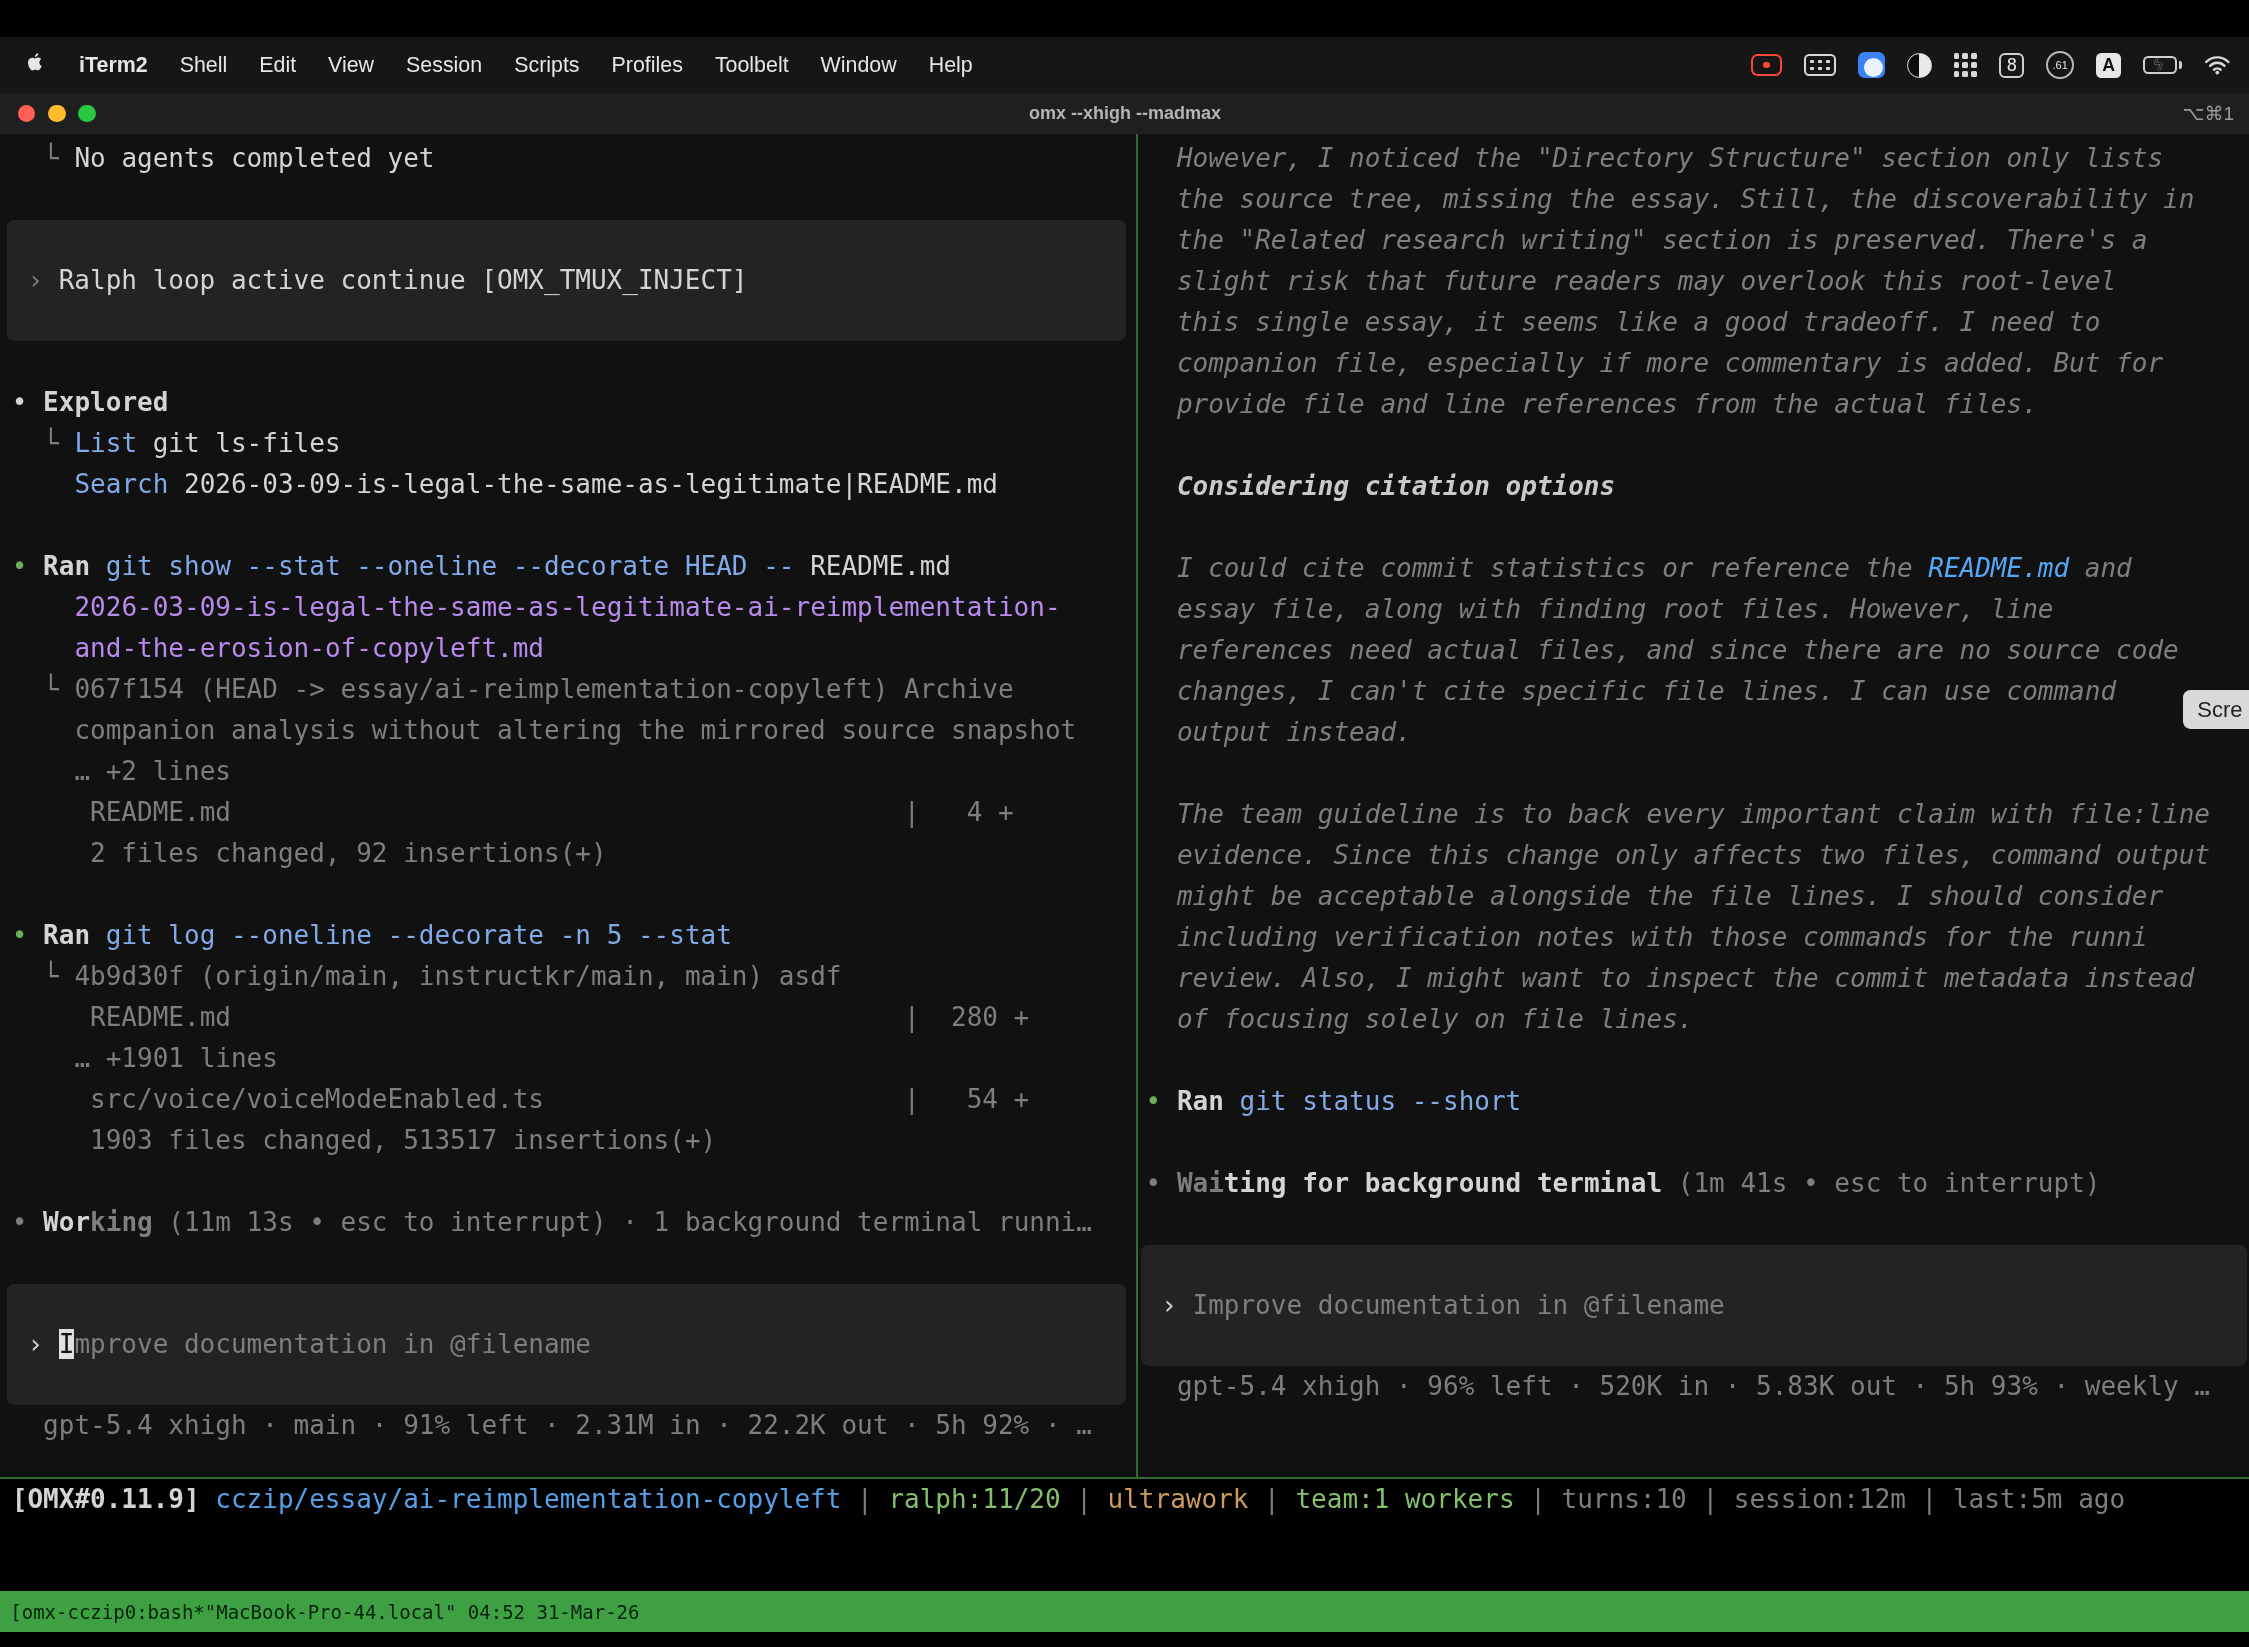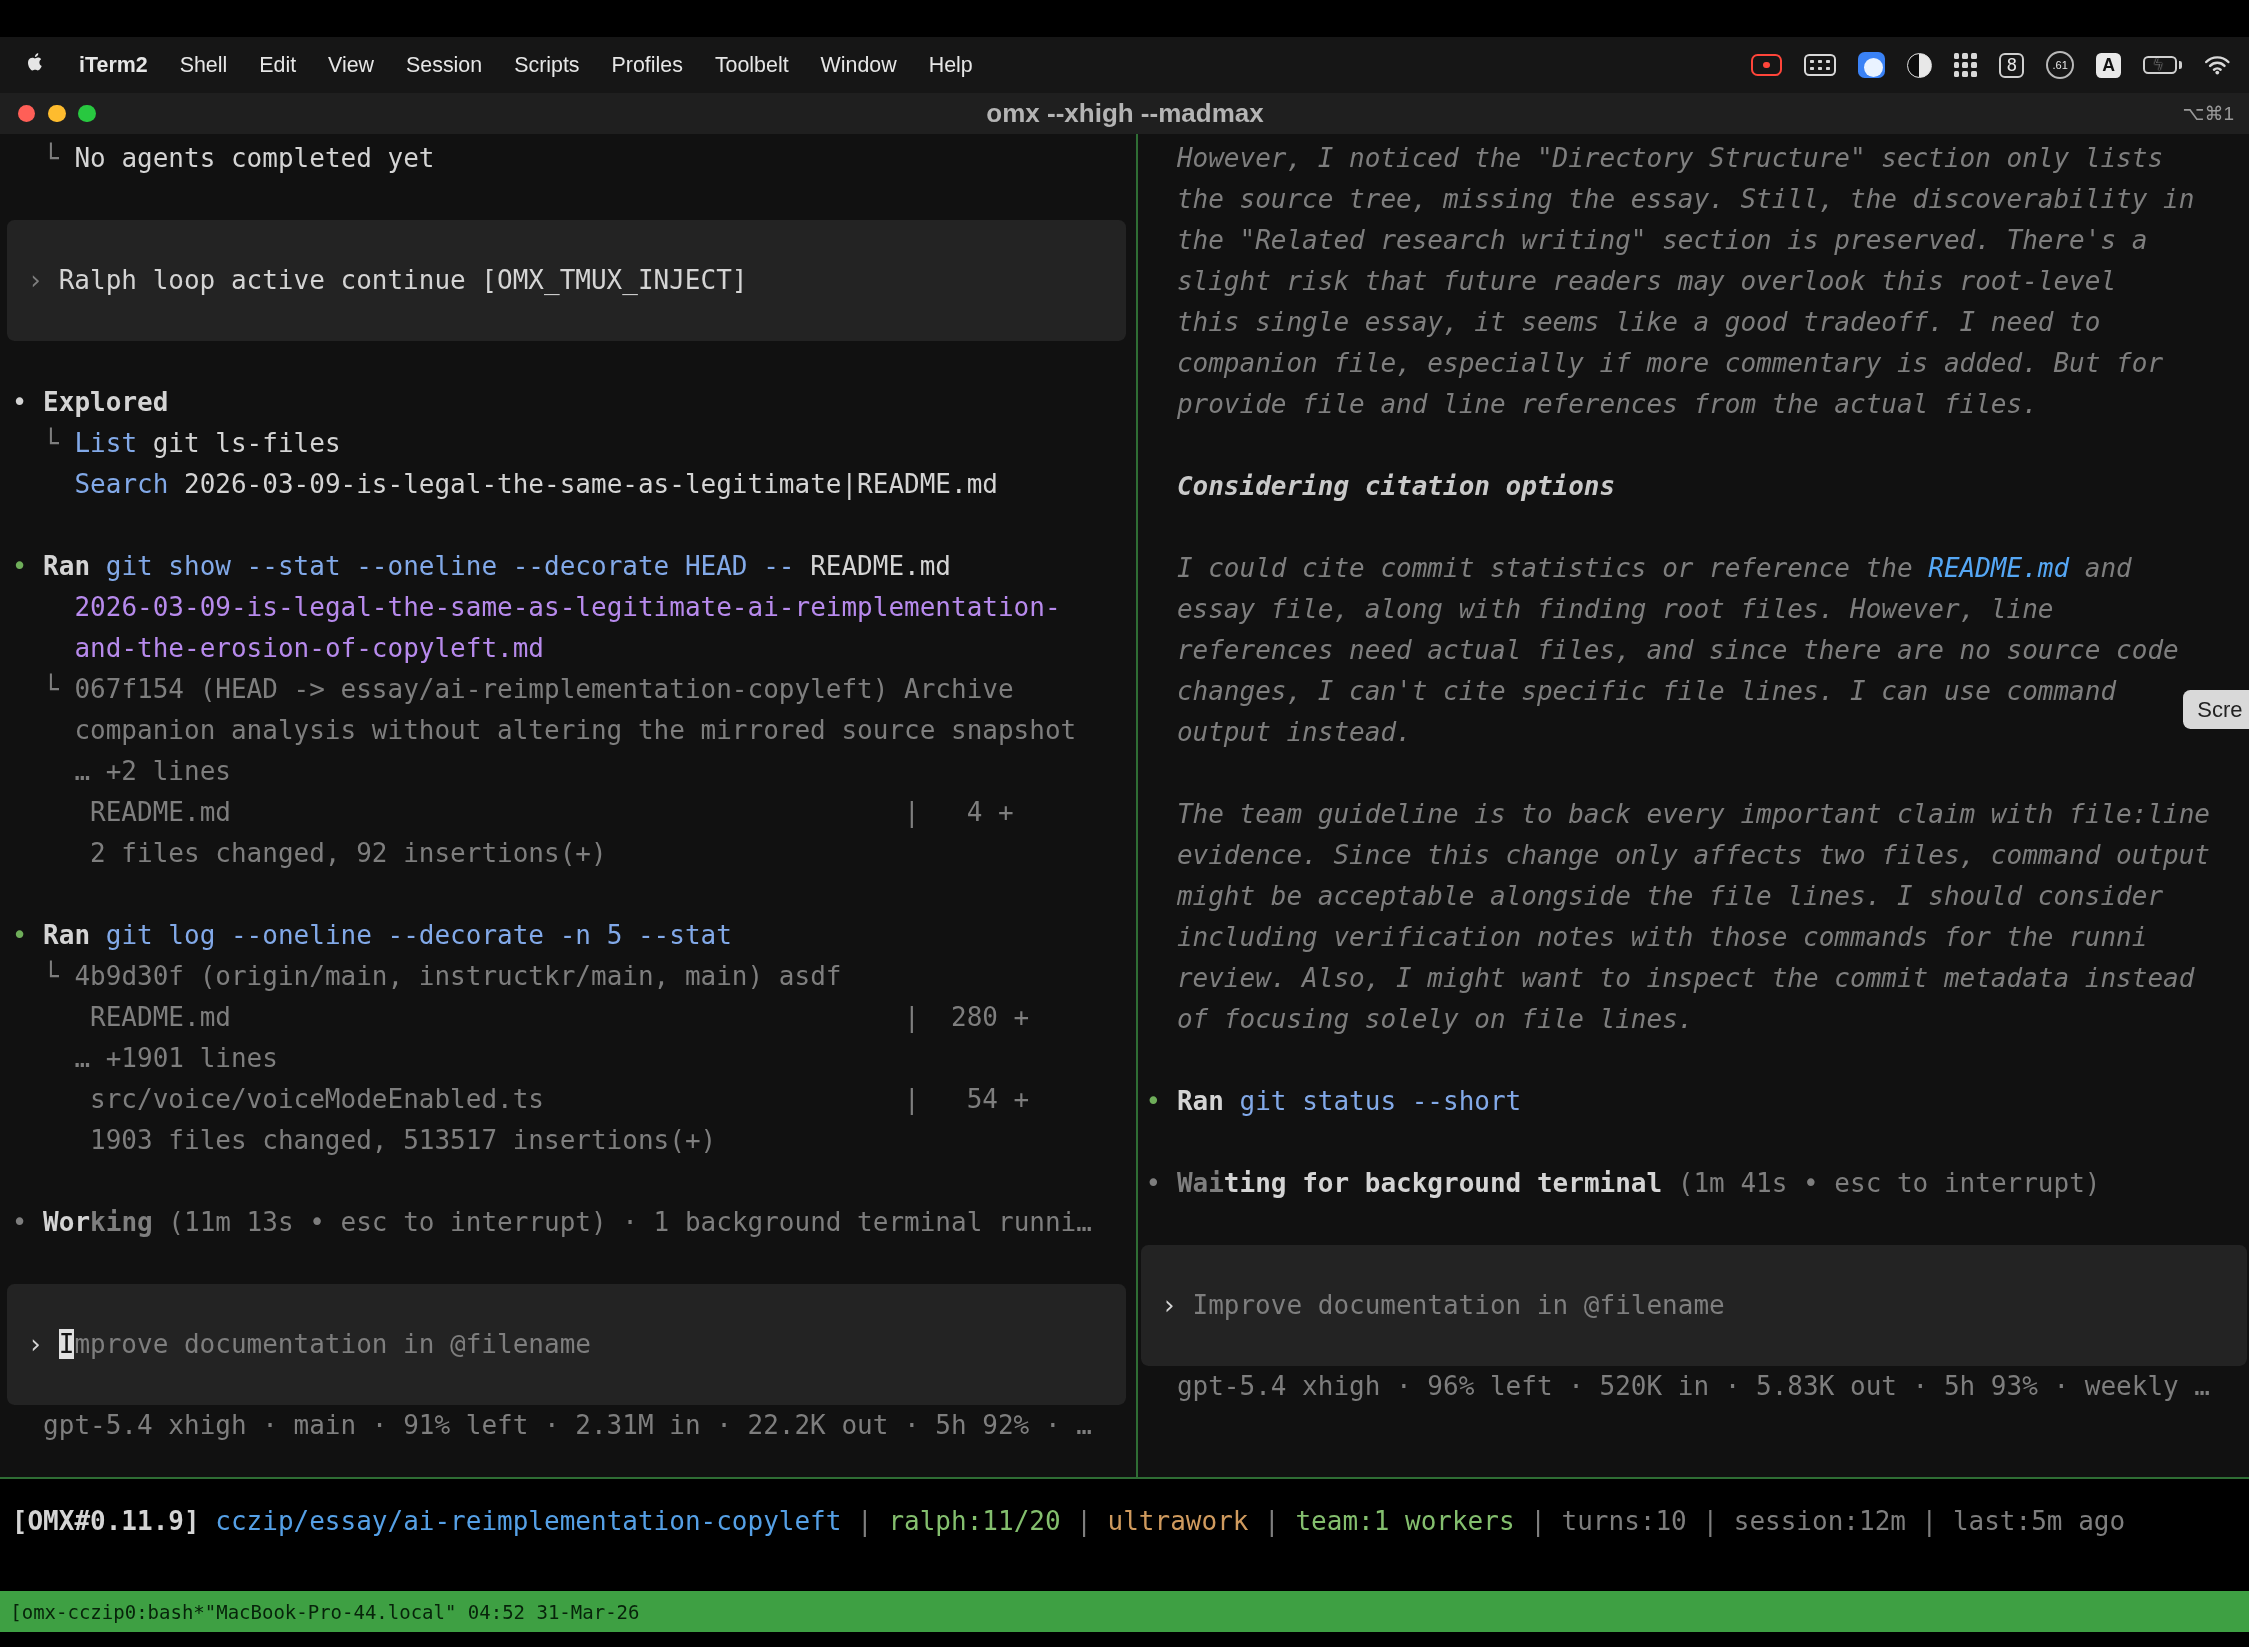--- a/index.html
+++ b/index.html
@@ -43,37 +43,37 @@
   .battery{display:flex;align-items:center}
   .battery .body{width:34px;height:17.7px;border:2.2px solid #cfcfcf;border-radius:5.2px;padding:1.5px;position:relative}
   .battery .fill{height:100%;width:70%;background:#fff;border-radius:2.2px}
   .battery .bolt{position:absolute;left:8.9px;top:-2.2px;color:#161616;font-size:16px;text-shadow:0 0 1.5px #fff}
   .battery .tip{width:3.7px;height:8.9px;background:#cfcfcf;border-radius:0 2.2px 2.2px 0;margin-left:1.5px}
   
   .titlebar{height:41px;background:#1f1f1f;position:relative;display:flex;align-items:center;font-family:"Liberation Sans",sans-serif}
   .lights{display:flex;gap:12.5px;padding-left:17.7px;z-index:2}
   .light{width:17.7px;height:17.7px;border-radius:50%}
   .light.red{background:#ff5f57}.light.yellow{background:#febc2e}.light.green{background:#28c840}
-  .wtitle{position:absolute;left:0;right:0;text-align:center;color:#b4b4b4;font-size:26px;font-weight:bold}
+  .wtitle{position:absolute;left:0;right:0;text-align:center;color:#b4b4b4;font-size:18px;font-weight:bold}
   .wshortcut{position:absolute;right:16px;color:#9a9a9a;font-size:19px}
   
   .terminal{display:flex;height:1343px;background:var(--pane-bg)}
   .pane{padding:3.7px 0 0 11.8px;width:1136px;overflow:hidden;font-size:26px;line-height:41px}
   .pane.rightp{flex:1;padding-left:7.4px}
   .vdiv{width:2.2px;background:var(--divider)}
   .tline{white-space:pre;height:41px;overflow:hidden}
   .tbox{background:var(--box-bg);border-radius:7.4px;margin:0 10.3px 0 -4.4px;padding:40px 20px}
   .rightp .tbox{margin-right:3px}
   .fg{color:var(--fg)} .dim{color:var(--dim)} .b{font-weight:bold}
   .blue{color:var(--blue)} .purple{color:var(--purple)} .grn{color:var(--grn)}
   .link{color:var(--link)} .it{font-style:italic} .fg2{color:var(--fg2)}
   .blue2{color:var(--blue2)} .green2{color:var(--green2)} .orange{color:var(--orange)}
   .cursor{background:#e0e0e0;color:#141414}
   .hdiv{height:2.2px;background:var(--divider)}
-  .omxline{margin-top:22px;padding-left:11.8px;font-size:26px;line-height:41px;white-space:pre}
+  .omxline{padding-left:11.8px;font-size:26px;line-height:41px;white-space:pre}
   
   .tmux{position:absolute;left:0;right:0;bottom:16px;height:41px;background:var(--tmux-green);
     color:var(--tmux-text);display:flex;align-items:center;
     padding:0 10.3px;font-size:19px;white-space:pre;font-weight:500}
   
   .overlay{position:absolute;right:0;top:690px;background:#d9d9d9;color:#222;
     font-family:"Liberation Sans",sans-serif;font-size:22px;padding:6.6px 7.4px 6.6px 14.8px;
     border-radius:7.4px 0 0 7.4px;z-index:5}
 </style>
 </head>

